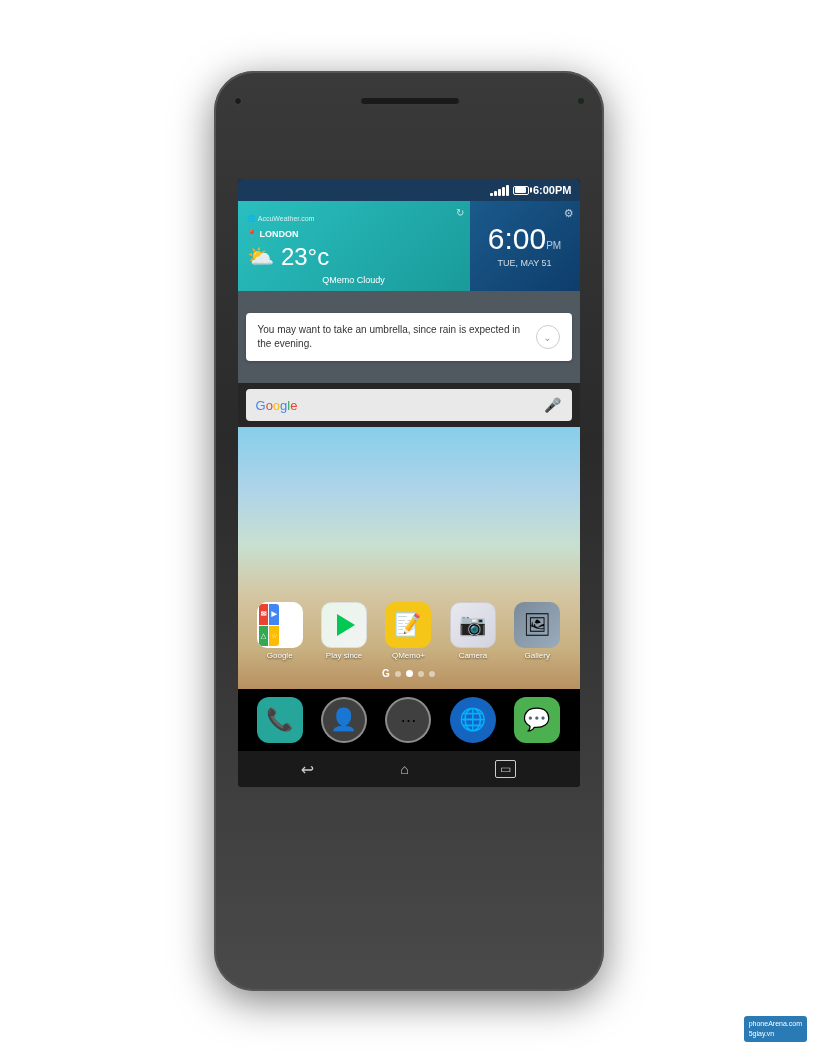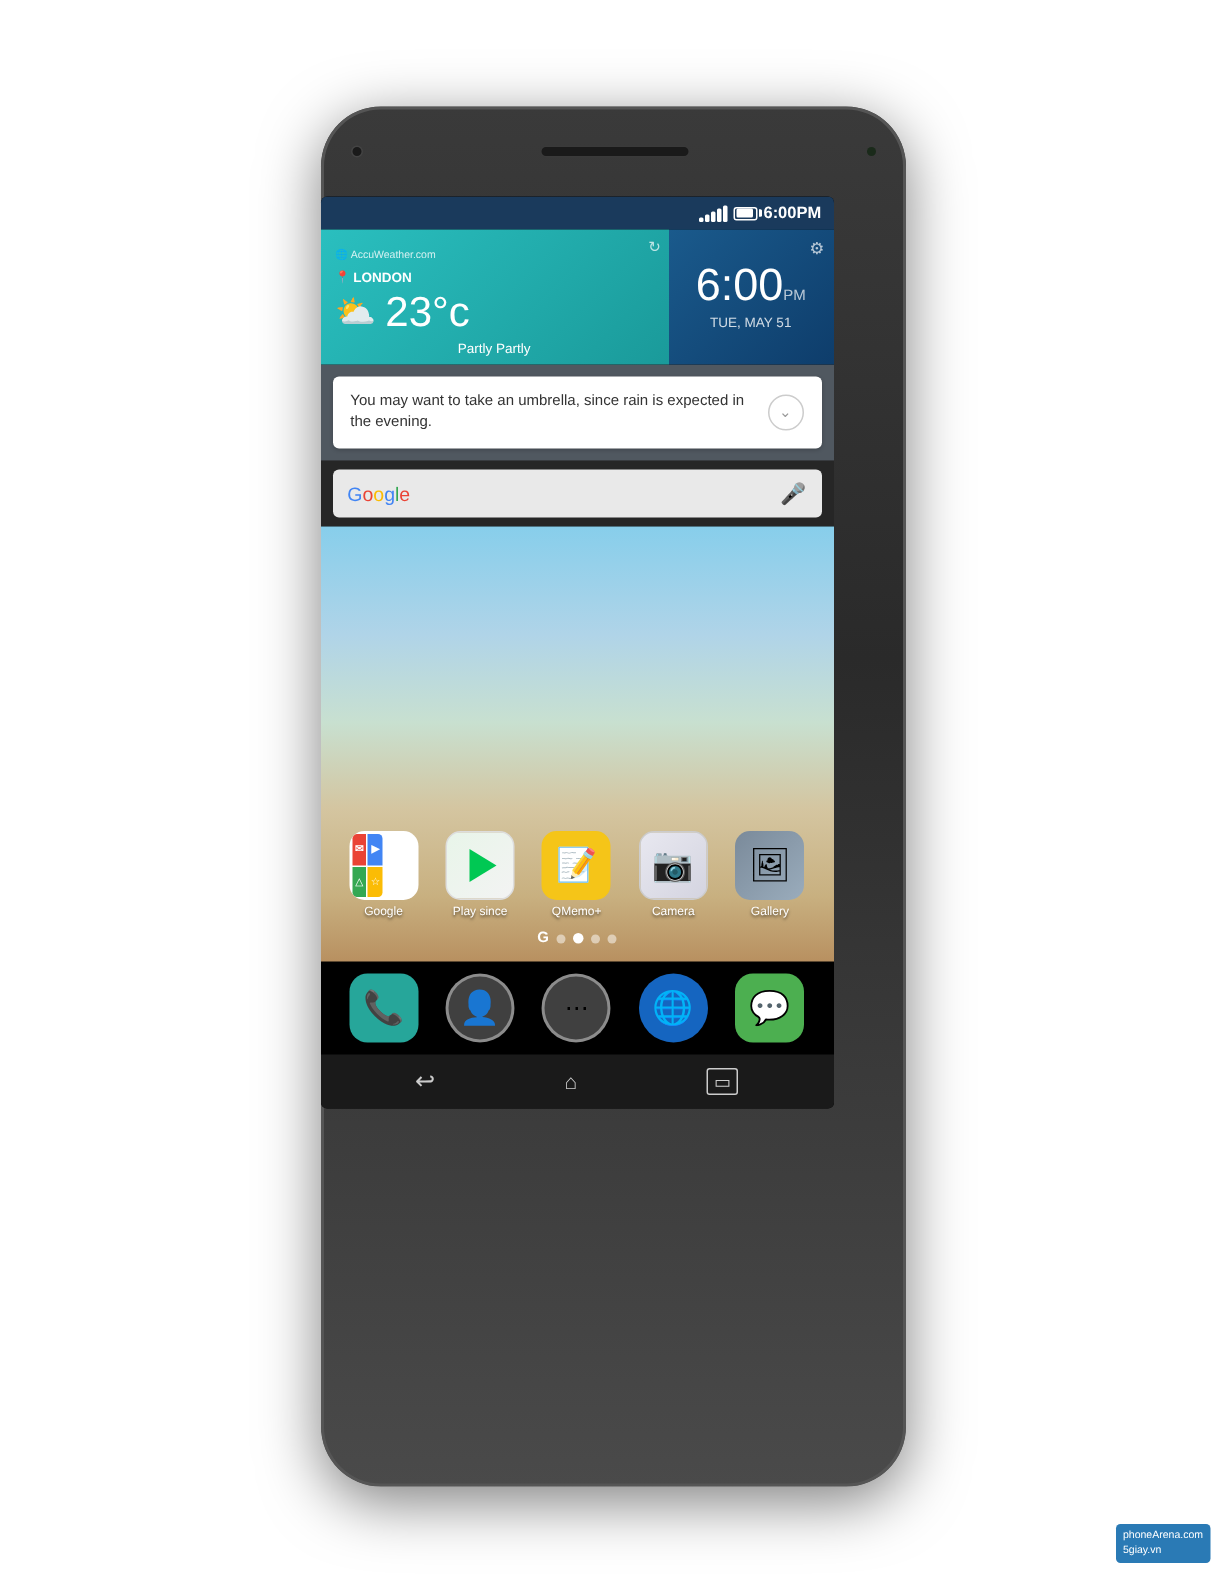--- a/index.html
+++ b/index.html
@@ -16,20 +16,22 @@
 
     .phone-outer {
       width: 390px;
       height: 920px;
       background: linear-gradient(180deg, #3a3a3a 0%, #2a2a2a 40%, #4a4a4a 100%);
       border-radius: 40px;
       position: relative;
       box-shadow: 0 10px 40px rgba(0,0,0,0.5), inset 0 0 0 2px #555;
       display: flex;
       flex-direction: column;
+      align-items: center;
+      gap: 48px;
     }
 
     .phone-top-bar {
       width: 100%;
       height: 60px;
       display: flex;
       align-items: center;
       justify-content: space-between;
       padding: 10px 20px;
       flex-shrink: 0;
@@ -165,21 +167,21 @@
       align-items: center;
       gap: 6px;
     }
 
     .weather-icon-sun {
       font-size: 22px;
     }
 
     .weather-temp {
       color: #fff;
-      font-size: 28px;
+      font-size: 24px;
       font-weight: 300;
     }
 
     .weather-desc {
       color: #fff;
       font-size: 9px;
       text-align: center;
     }
 
     .weather-right {
@@ -532,34 +534,34 @@
               <span style="color:rgba(255,255,255,0.8); font-size:7px;">🌐 <span>AccuWeather.com</span></span>
             </div>
             <div class="weather-location">
               <span style="font-size:8px;">📍</span>
               <span>LONDON</span>
             </div>
             <div class="weather-temp-row">
               <span class="weather-icon-sun">⛅</span>
               <span class="weather-temp">23°c</span>
             </div>
-            <div class="weather-desc">Partly Partly</div>
+            <div class="weather-desc">QMemo Cloudy</div>
           </div>
           <div class="weather-right">
             <div style="color:#fff; font-size:30px; font-weight:300; line-height:1;">
               <span>6:00</span><span style="font-size:10px; color:rgba(255,255,255,0.7);">PM</span>
             </div>
             <div class="clock-date">TUE, MAY 51</div>
           </div>
         </div>
         <span class="weather-refresh-btn">↻</span>
         <span class="weather-gear-btn">⚙</span>
       </div>
 
-      <div style="background: rgba(200,220,240,0.4); padding: 2px 0;">
+      <div style="background: rgba(200,220,240,0.4); padding: 16px 0;">
         <div class="notification-card">
           <span class="notification-text">You may want to take an umbrella, since rain is expected in the evening.</span>
           <div class="notification-chevron">⌄</div>
         </div>
       </div>
 
       <div class="google-search-area">
         <div class="google-search-bar">
           <span class="google-logo">
             <span class="google-g">G</span><span class="google-o1">o</span><span class="google-o2">o</span><span class="google-g2">g</span><span class="google-l">l</span><span class="google-e">e</span>

